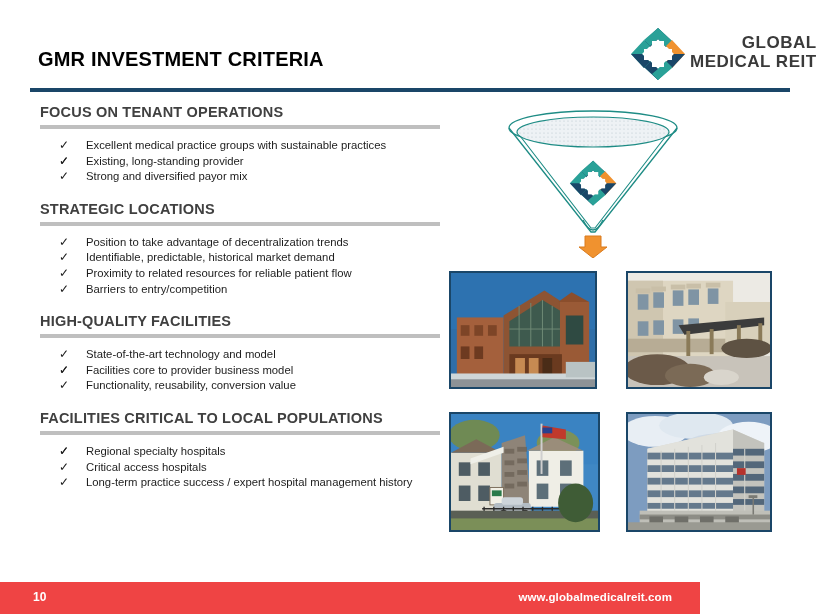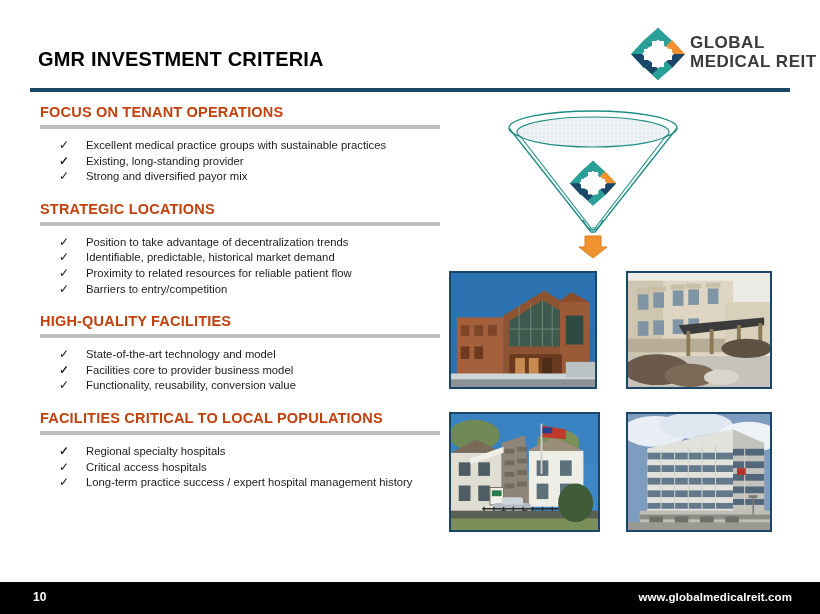--- a/index.html
+++ b/index.html
@@ -62,36 +62,37 @@
     top: 7px;
     line-height: 19px;
     color: #3a3a3a;
   }
   .logo-line {
     font-size: 17px;
     font-weight: bold;
     letter-spacing: 0.5px;
     white-space: nowrap;
     font-family: "Liberation Sans", sans-serif;
+    text-align: right;
   }
 
   
   .content-left {
     position: absolute;
     left: 40px;
     top: 104px;
     width: 400px;
   }
 
   .section { margin-bottom: 0; }
 
   .section-heading {
     font-size: 14.5px;
     font-weight: bold;
-    color: #c2410c;
+    color: #404040;
     letter-spacing: 0.2px;
     white-space: nowrap;
   }
 
   .section-rule {
     margin-top: 5px;
     height: 4px;
     background: #bfbfbf;
   }
 
@@ -140,23 +141,23 @@
   .photo-2 { left: 626px; top: 271px; width: 146px; height: 118px; }
   .photo-3 { left: 449px; top: 412px; width: 151px; height: 120px; }
   .photo-4 { left: 626px; top: 412px; width: 146px; height: 120px; }
   .photo svg { display: block; width: 100%; height: 100%; }
 
   
   .footer {
     position: absolute;
     left: 0;
     bottom: 0;
-    width: 820px;
+    width: 700px;
     height: 32px;
-    background: #000000;
+    background: #ef4444;
   }
   .footer-page {
     position: absolute;
     left: 33px;
     top: 8px;
     font-size: 12px;
     font-weight: bold;
     color: #ffffff;
   }
   .footer-url {

